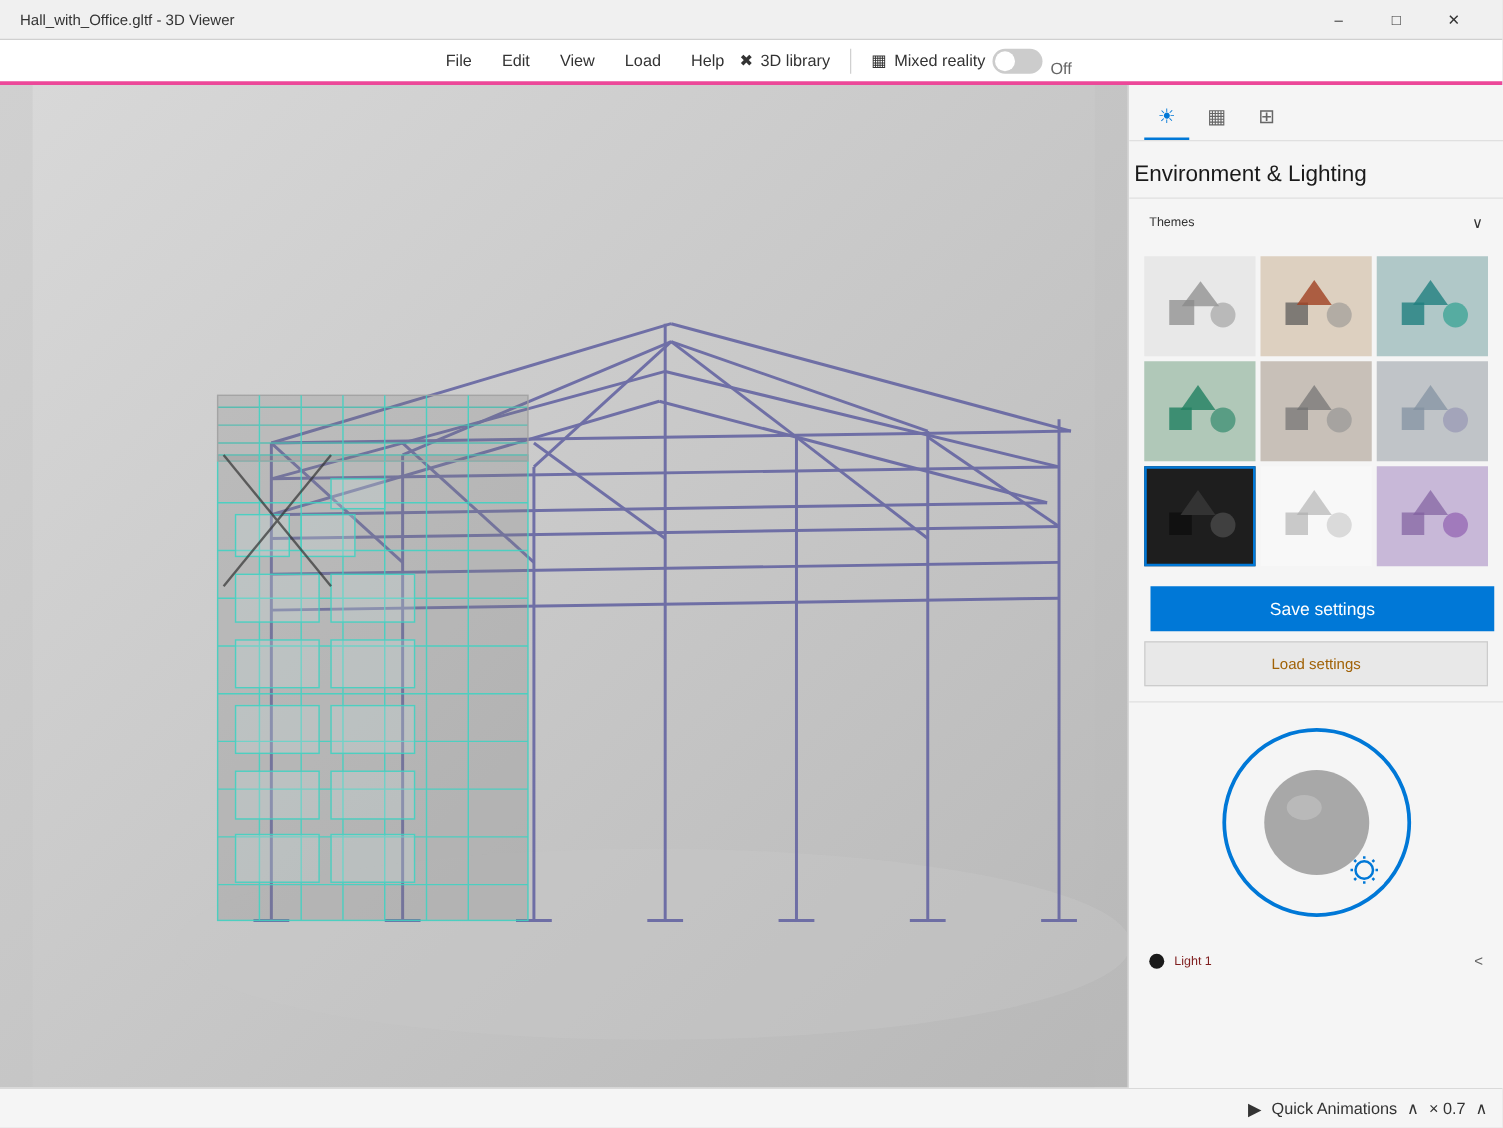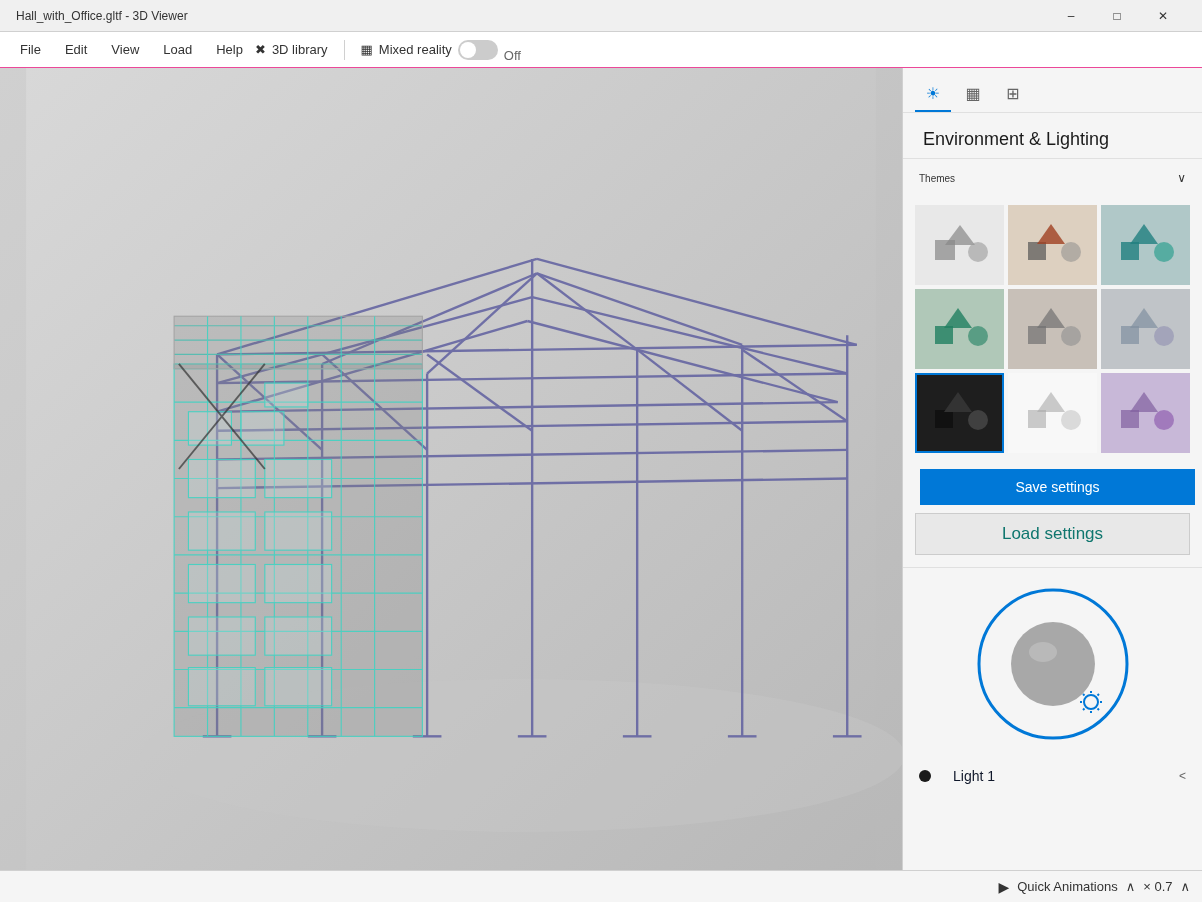--- a/index.html
+++ b/index.html
@@ -26,23 +26,23 @@
       border: none;
     }
 
     
     .menu-bar {
       height: 36px;
       background: white;
       display: flex;
       align-items: center;
       padding: 0 8px;
-      border-bottom: 1px solid #ec4899;
+      border-bottom: 3px solid #ec4899;
       flex-shrink: 0;
-      justify-content: flex-start;
+      justify-content: center;
     }
     .menu-items { display: flex; gap: 0; }
     .menu-item {
       padding: 0 12px;
       height: 36px;
       display: flex; align-items: center;
       cursor: pointer; font-size: 13px; color: #333;
     }
     .menu-right { display: flex; align-items: center; gap: 16px; }
     .menu-right-btn {
@@ -102,21 +102,21 @@
       cursor: pointer; color: #666; font-size: 16px;
       border-bottom: 2px solid transparent;
     }
     .panel-tab.active { color: #0078d7; border-bottom: 2px solid #0078d7; }
 
     
     .panel-section-title {
       font-size: 18px;
       font-weight: 400;
       color: #1a1a1a;
-      padding: 16px 20px 8px;
+      padding: 16px 4px 8px;
     }
 
     
     .collapsible-section {
       border-top: 1px solid #e0e0e0;
       margin: 0;
     }
     .collapsible-header {
       display: flex;
       align-items: center;
@@ -158,23 +158,23 @@
       color: white;
       border: none;
       font-size: 14px;
       cursor: pointer;
     }
     .btn-secondary {
       width: calc(100% - 24px);
       margin: 4px 12px 12px;
       padding: 10px;
       background: #e8e8e8;
-      color: #0f766e;
+      color: #a16207;
       border: 1px solid #ccc;
-      font-size: 17px;
+      font-size: 12px;
       cursor: pointer;
     }
 
     
     .light-rotation-content {
       padding: 16px;
       display: flex;
       align-items: center;
       justify-content: center;
     }
@@ -190,21 +190,21 @@
       display: flex; align-items: center;
       padding: 8px 4px;
       justify-content: space-between;
     }
     .light-dot {
       width: 12px; height: 12px;
       border-radius: 50%;
       background: #1a1a1a;
       margin-right: 8px;
     }
-    .light-name { font-size: 14px; color: #0f172a; flex: 1; margin-left: 14px; }
+    .light-name { font-size: 10px; color: #7f1d1d; flex: 1; }
     .light-chevron { color: #666; font-size: 12px; }
 
     
     .bottom-bar {
       height: 32px;
       background: #f5f5f5;
       border-top: 1px solid #d0d0d0;
       display: flex;
       align-items: center;
       padding: 0 12px;

